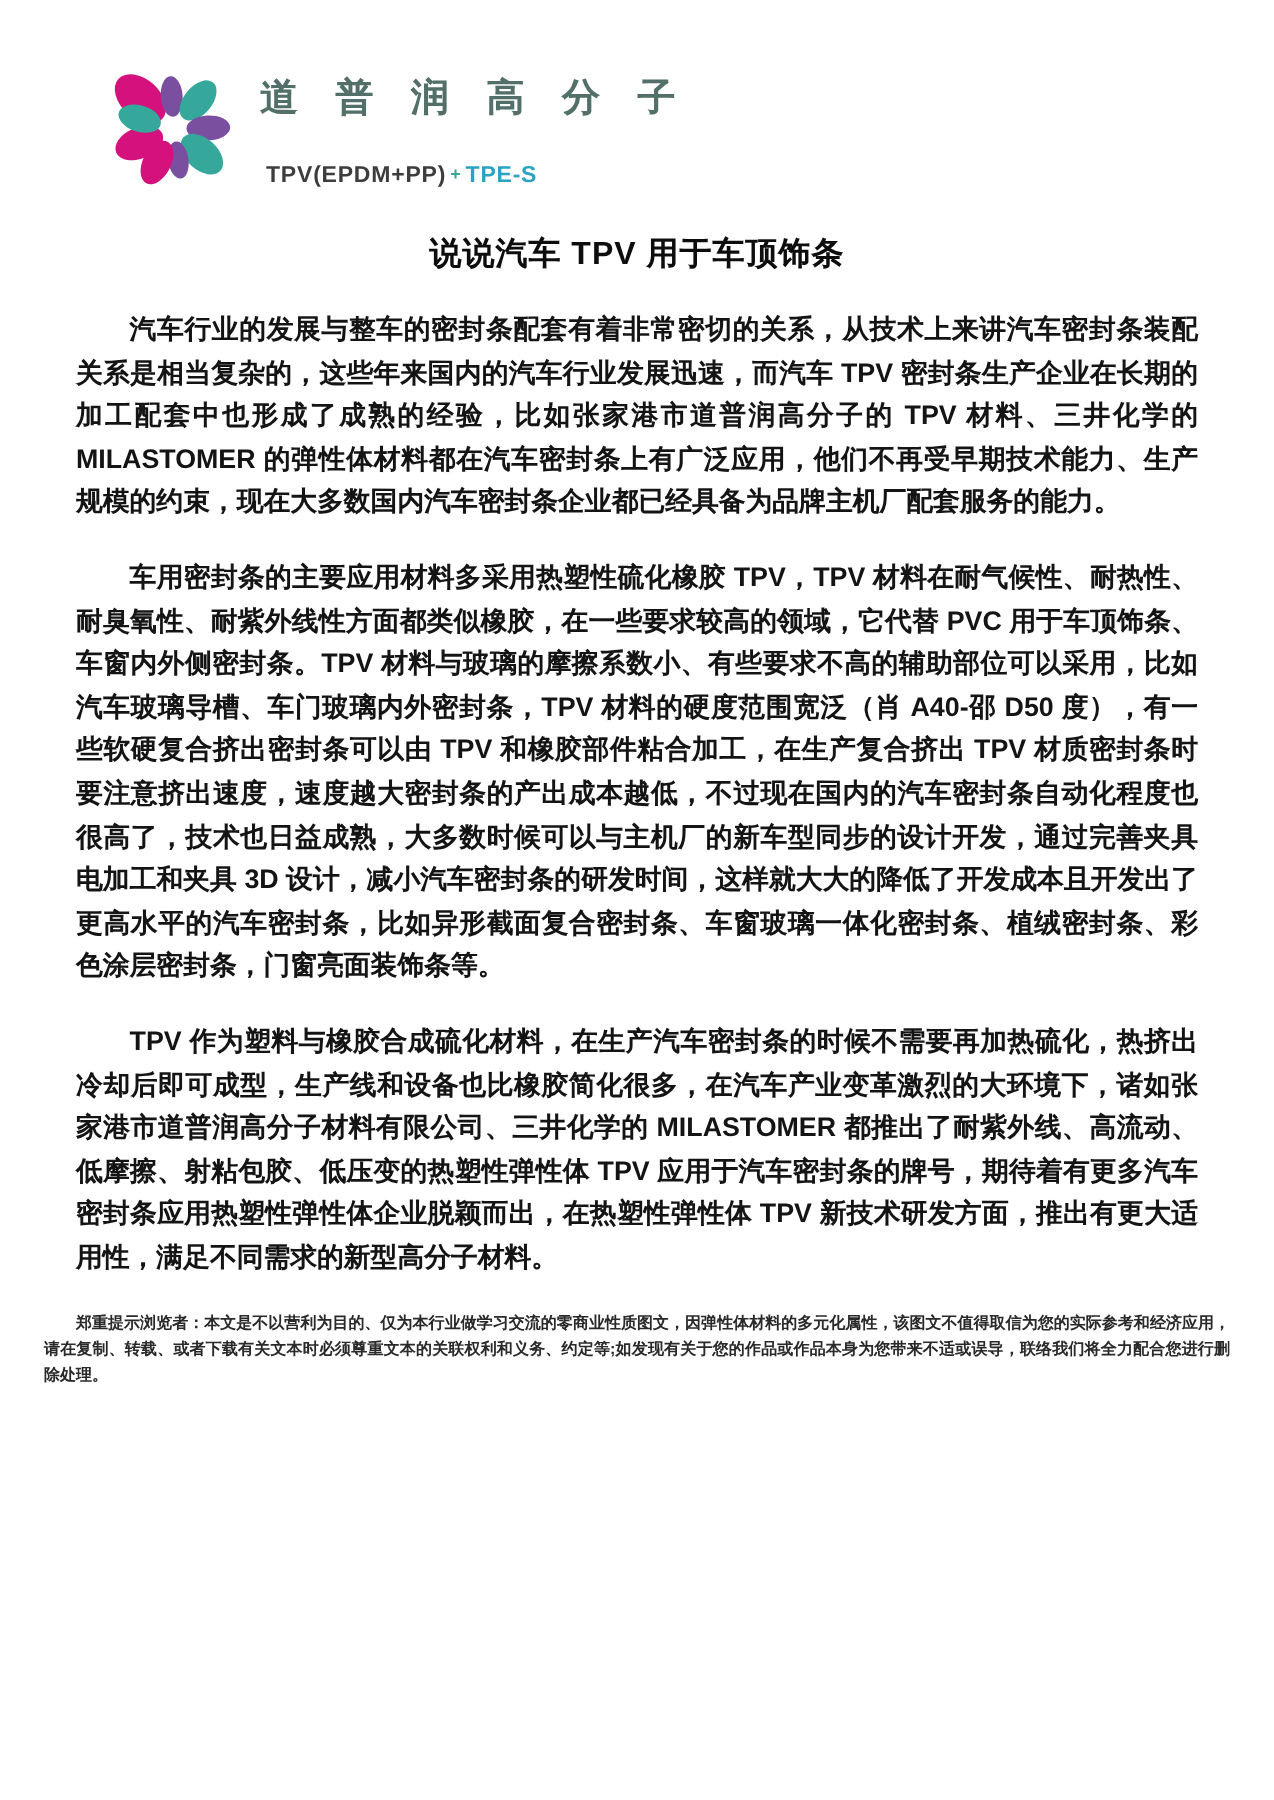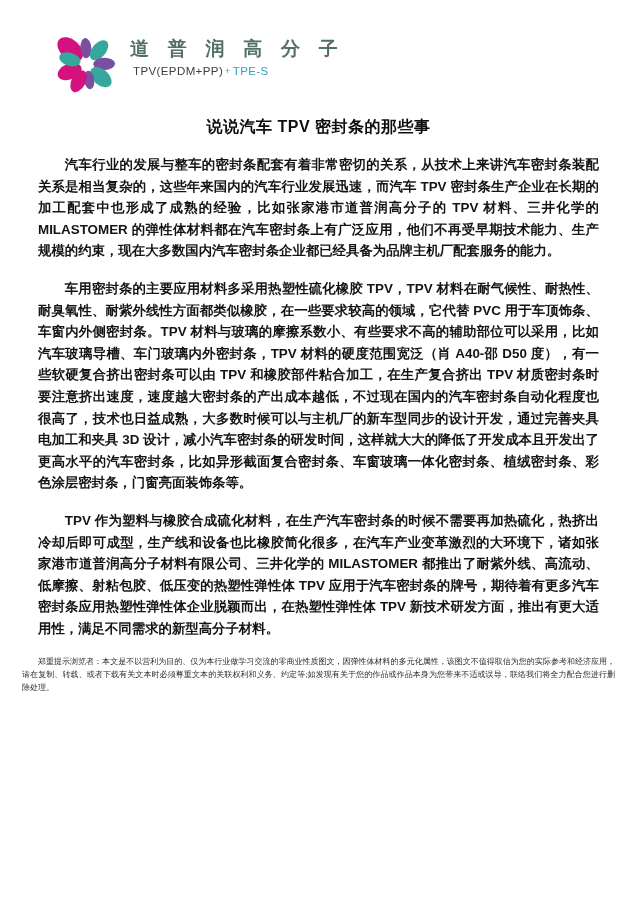--- a/index.html
+++ b/index.html
@@ -20,24 +20,24 @@
   .brand-text{margin-left:2px;padding-top:12px;}
   .brand-name{
     font-family:"Liberation Serif","DejaVu Serif",serif;
     font-size:19px;
     font-weight:700;
     color:#527069;
     letter-spacing:7px;
     white-space:nowrap;
   }
   .brand-sub{
-    margin-top:3px;
+    margin-top:20px;
     padding-left:3px;
     font-size:11.5px;
-    font-weight:400;
+    font-weight:700;
     color:#3d3d3d;
     letter-spacing:0.4px;
     white-space:nowrap;
   }
   .brand-sub .sep{color:#35a79b;font-size:9px;margin:0 2px;vertical-align:1px;}
   .brand-sub .accent{color:#2ba3c2;}
   .title{
     margin:15px 0 5px 0;
     text-align:center;
     font-size:16px;
@@ -52,21 +52,21 @@
     font-weight:700;
     color:#141414;
     line-height:21.6px;
     text-align:justify;
     text-justify:inter-ideograph;
     text-indent:2em;
   }
   .disclaimer{
     margin:5px 0 0 0;
     font-size:8px;
-    font-weight:400;
+    font-weight:700;
     color:#2a2a2a;
     line-height:13px;
     text-align:justify;
     text-justify:inter-ideograph;
     text-indent:2em;
   }
 </style>
 </head>
 <body>
 
@@ -103,21 +103,21 @@
         </g>
     </svg>
     <div class="brand-text">
       <div class="brand-name">道 普 润 高 分 子</div>
       <div class="brand-sub">
         <span>TPV(EPDM+PP)</span><span class="sep">+</span><span class="accent">TPE-S</span>
       </div>
     </div>
   </div>
 
-  <h1 class="title">说说汽车 TPV 密封条的那些事</h1>
+  <h1 class="title">说说汽车 TPV 用于车顶饰条</h1>
 
   <div class="content">
     <p class="body">汽车行业的发展与整车的密封条配套有着非常密切的关系，从技术上来讲汽车密封条装配关系是相当复杂的，这些年来国内的汽车行业发展迅速，而汽车 TPV 密封条生产企业在长期的加工配套中也形成了成熟的经验，比如张家港市道普润高分子的 TPV 材料、三井化学的 MILASTOMER 的弹性体材料都在汽车密封条上有广泛应用，他们不再受早期技术能力、生产规模的约束，现在大多数国内汽车密封条企业都已经具备为品牌主机厂配套服务的能力。</p>
     <p class="body">车用密封条的主要应用材料多采用热塑性硫化橡胶 TPV，TPV 材料在耐气候性、耐热性、耐臭氧性、耐紫外线性方面都类似橡胶，在一些要求较高的领域，它代替 PVC 用于车顶饰条、车窗内外侧密封条。TPV 材料与玻璃的摩擦系数小、有些要求不高的辅助部位可以采用，比如汽车玻璃导槽、车门玻璃内外密封条，TPV 材料的硬度范围宽泛（肖 A40-邵 D50 度），有一些软硬复合挤出密封条可以由 TPV 和橡胶部件粘合加工，在生产复合挤出 TPV 材质密封条时要注意挤出速度，速度越大密封条的产出成本越低，不过现在国内的汽车密封条自动化程度也很高了，技术也日益成熟，大多数时候可以与主机厂的新车型同步的设计开发，通过完善夹具电加工和夹具 3D 设计，减小汽车密封条的研发时间，这样就大大的降低了开发成本且开发出了更高水平的汽车密封条，比如异形截面复合密封条、车窗玻璃一体化密封条、植绒密封条、彩色涂层密封条，门窗亮面装饰条等。</p>
     <p class="body">TPV 作为塑料与橡胶合成硫化材料，在生产汽车密封条的时候不需要再加热硫化，热挤出冷却后即可成型，生产线和设备也比橡胶简化很多，在汽车产业变革激烈的大环境下，诸如张家港市道普润高分子材料有限公司、三井化学的 MILASTOMER 都推出了耐紫外线、高流动、低摩擦、射粘包胶、低压变的热塑性弹性体 TPV 应用于汽车密封条的牌号，期待着有更多汽车密封条应用热塑性弹性体企业脱颖而出，在热塑性弹性体 TPV 新技术研发方面，推出有更大适用性，满足不同需求的新型高分子材料。</p>
     <p class="disclaimer">郑重提示浏览者：本文是不以营利为目的、仅为本行业做学习交流的零商业性质图文，因弹性体材料的多元化属性，该图文不值得取信为您的实际参考和经济应用，请在复制、转载、或者下载有关文本时必须尊重文本的关联权利和义务、约定等;如发现有关于您的作品或作品本身为您带来不适或误导，联络我们将全力配合您进行删除处理。</p>
   </div>
 
 </div>
 

